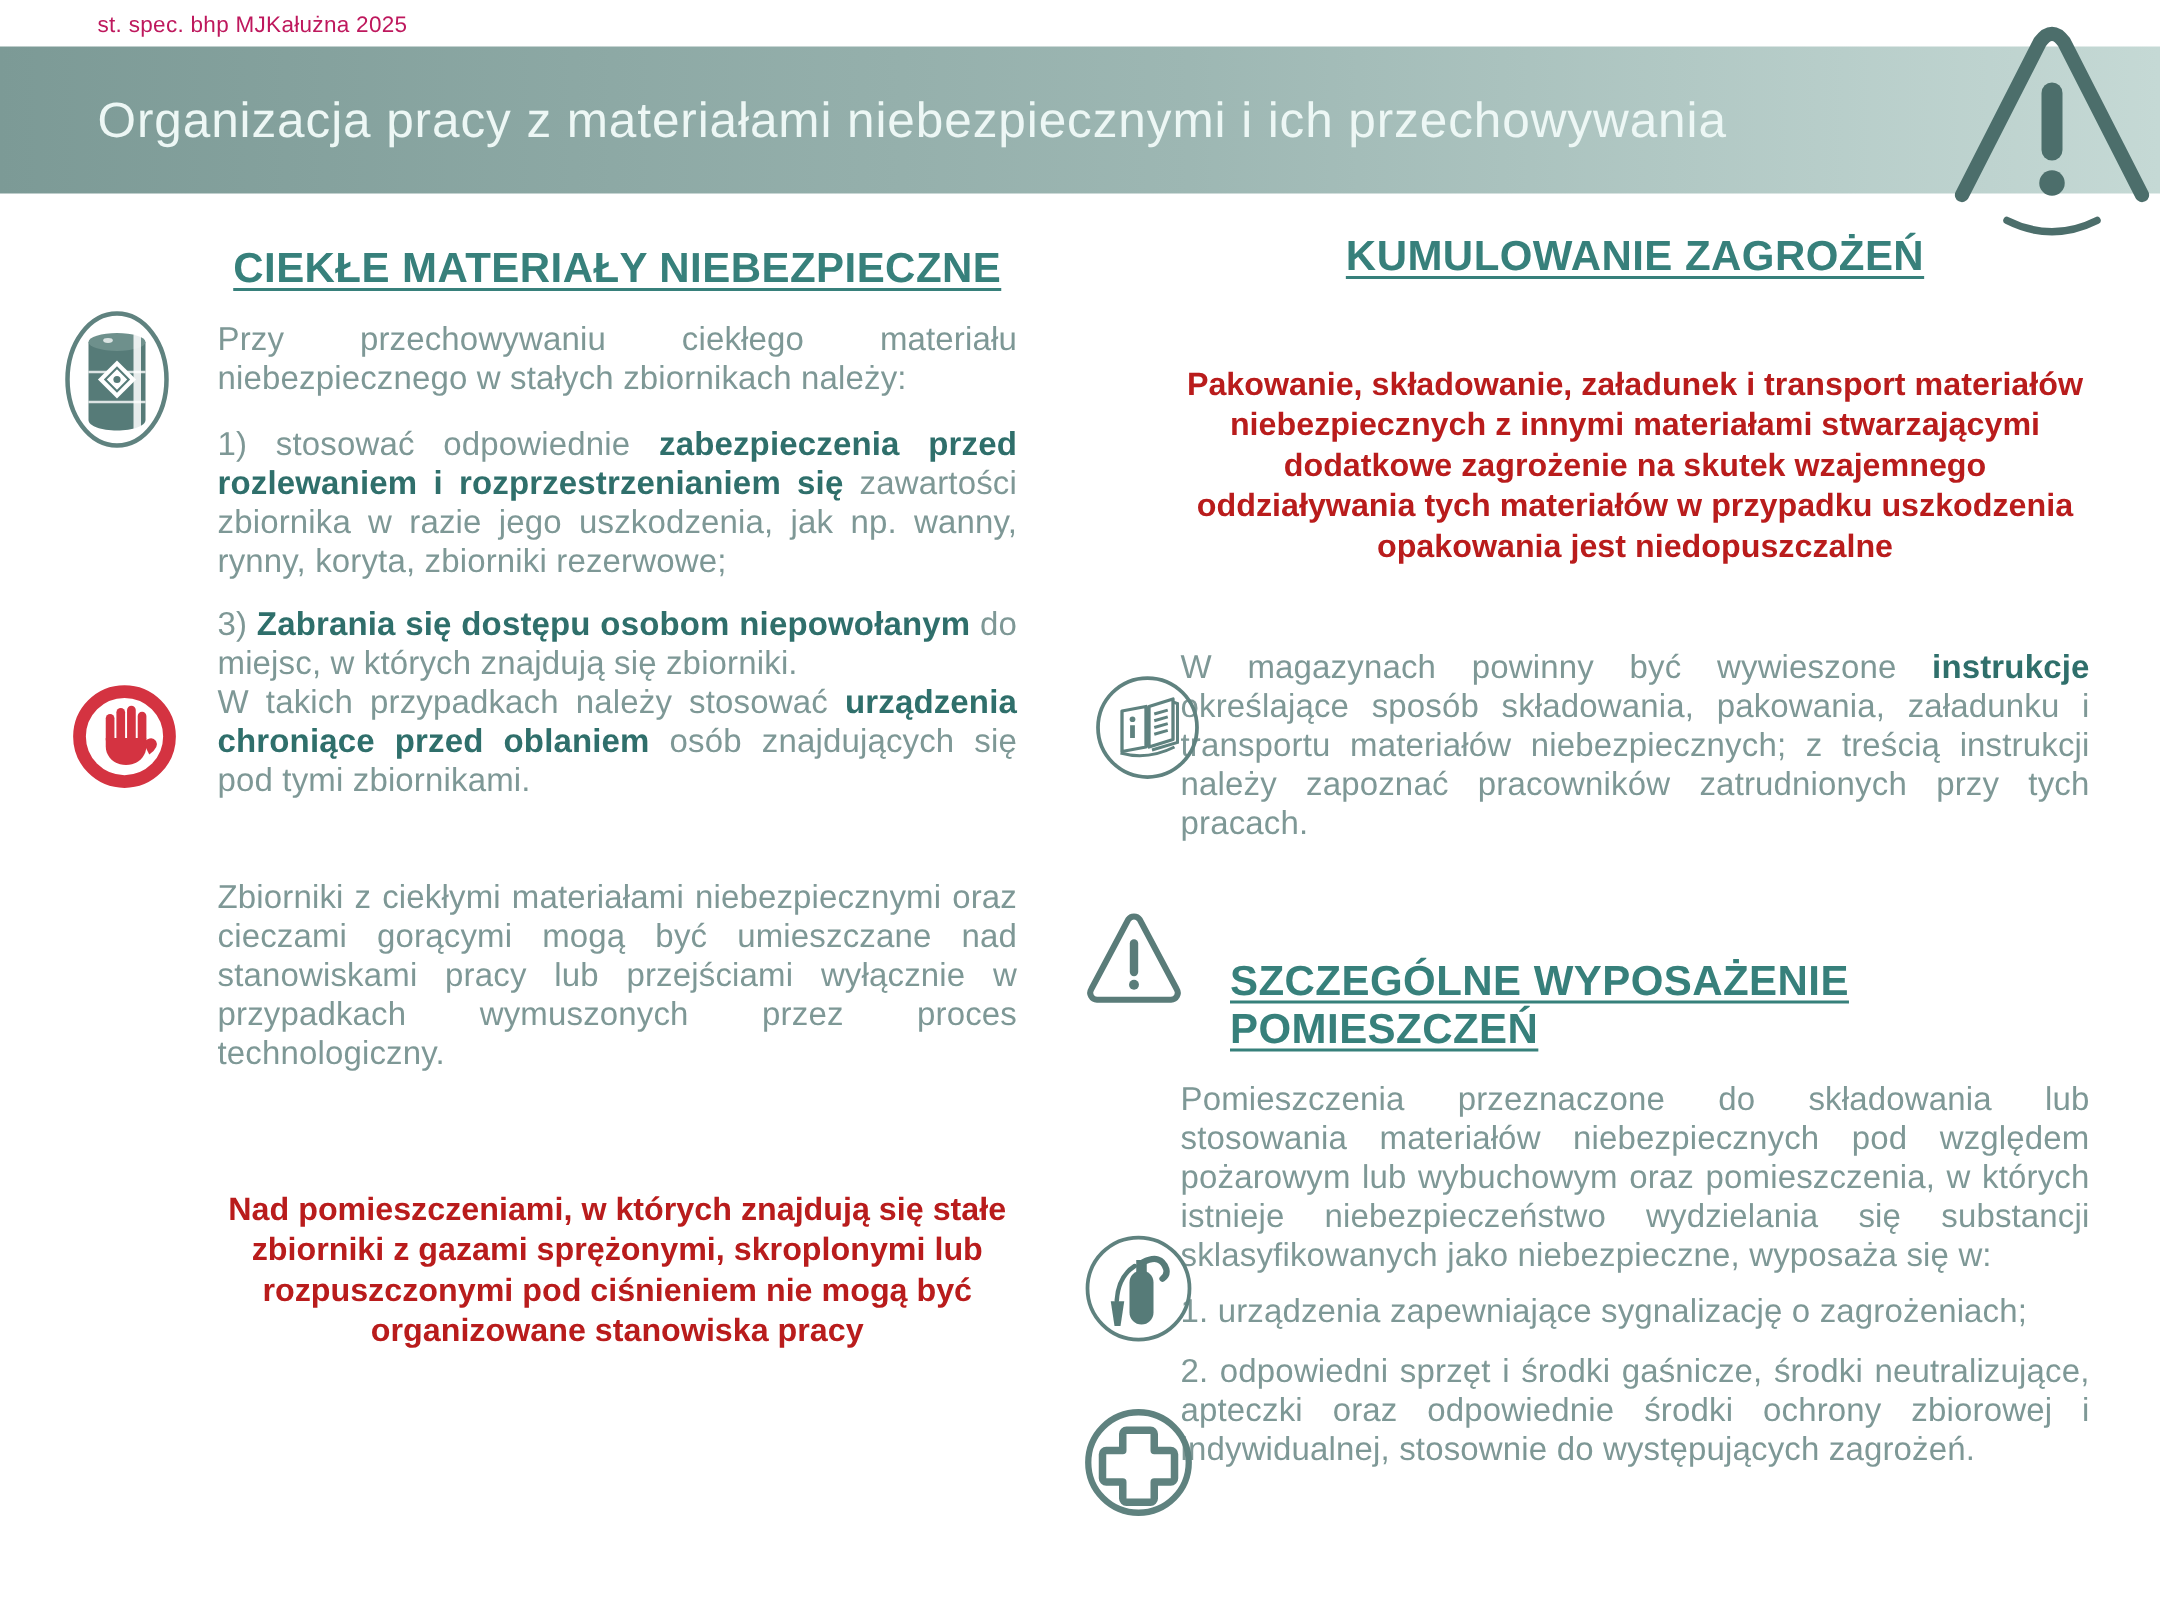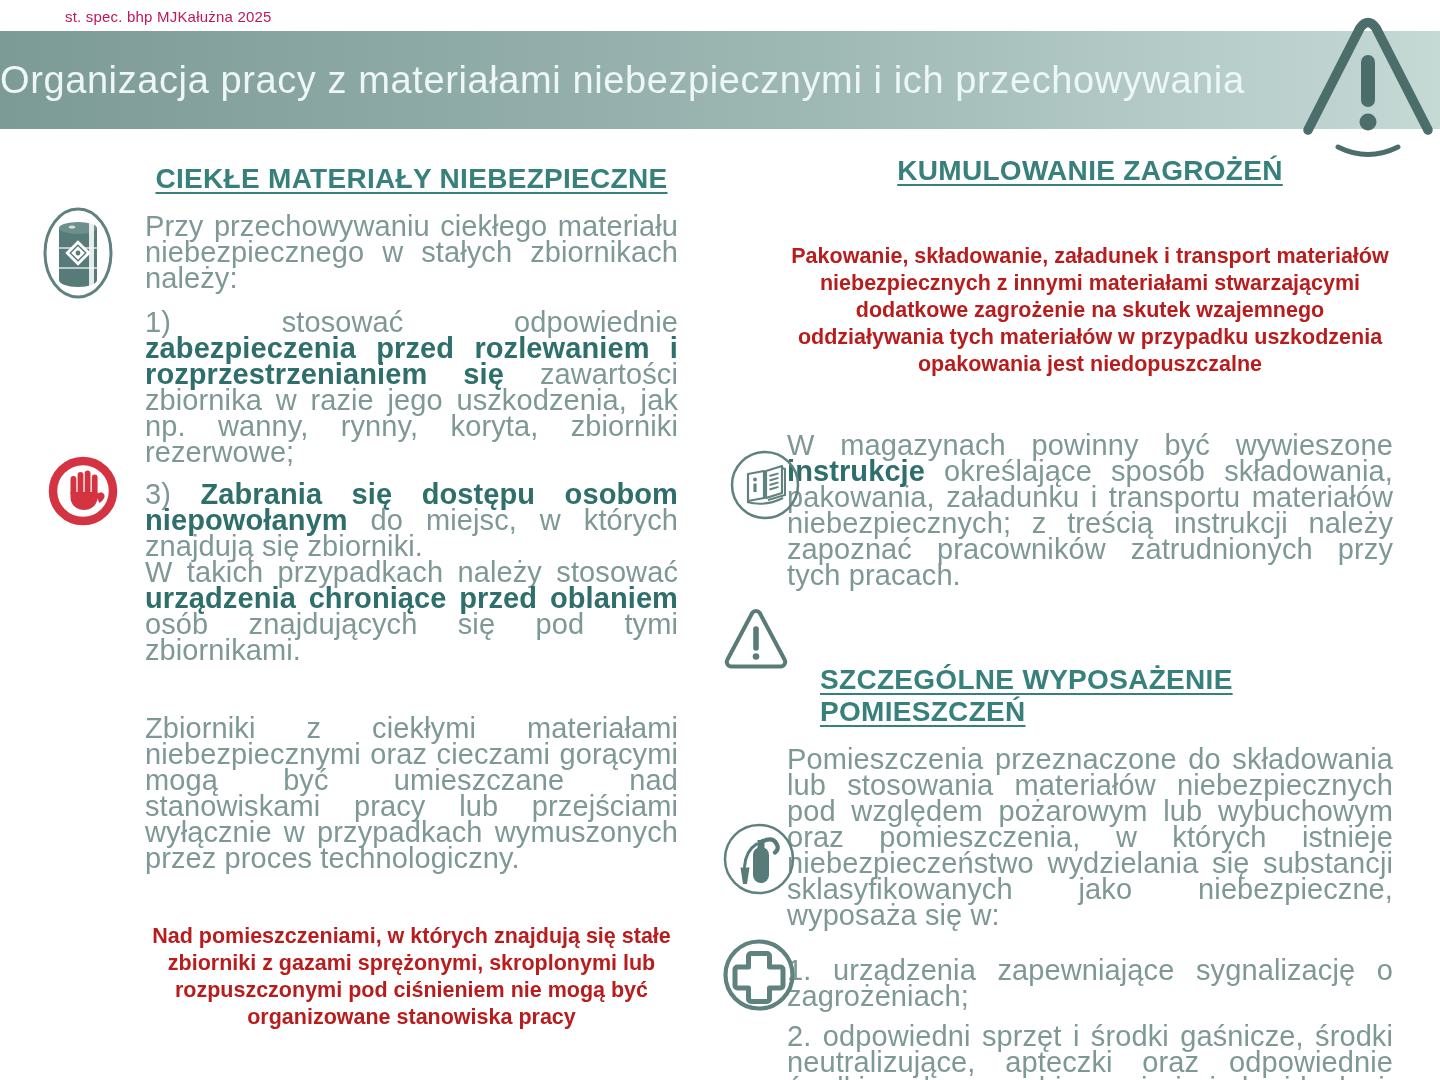--- a/index.html
+++ b/index.html
@@ -11,58 +11,58 @@
     position:absolute;left:65px;top:8px;
     font-size:15px;color:#be185d;letter-spacing:.2px;
   }
   .banner{
     position:absolute;left:0;top:31px;width:1440px;height:98px;
     background:linear-gradient(90deg,#7C9A96 0%,#9DB7B3 55%,#C5D9D5 100%);
     display:flex;align-items:center;z-index:1;
     box-shadow:0 1px 0 rgba(255,255,255,.6);
   }
   .banner-title{
-    margin:0;font-size:38px;font-weight:400;
+    margin:0;padding-left:65px;font-size:33px;font-weight:400;
     color:#EDF7F5;letter-spacing:.6px;text-align:center;
   }
   .header-warning{position:absolute;left:1288px;top:10px;width:160px;height:152px;z-index:2;}
 
   .col{position:absolute;}
   .col-left{left:145px;top:163px;width:533px;}
   .col-right{left:787px;top:155px;width:606px;}
 
   h2{
     margin:0;font-size:28px;font-weight:700;color:#37807B;
     letter-spacing:.3px;text-align:center;
     text-decoration:underline;text-decoration-thickness:2px;text-underline-offset:4px;
   }
   .body{
-    margin:0;font-size:29px;line-height:26px;color:#7E9896;
+    margin:0;font-size:22px;line-height:26px;color:#7E9896;
     text-align:justify;text-align-last:left;letter-spacing:.1px;
   }
   .body .b{font-weight:700;color:#2F6F6B;}
   .alert{
     margin:0;font-size:21.5px;line-height:27px;font-weight:700;
     color:#b91c1c;text-align:center;
   }
 
   
   .col-left h2{margin-bottom:18px;}
   .col-left .p1{margin-bottom:18px;}
   .col-left .p2{margin-bottom:16px;}
   .col-left .p3{margin-bottom:14px;}
   .col-left .p5{margin-top:52px;margin-bottom:16px;}
-  .col-left .alert{margin-top:52px;}
+  .col-left .alert{margin-top:78px;}
 
   
   .col-right .alert{margin-top:56px;}
   .col-right .p-instr{margin-top:54px;}
   .h-equip{margin-top:76px;text-align:left;padding-left:33px;}
   .col-right .p-intro{margin-top:18px;}
-  .col-right .p-item1{margin-top:29px;}
+  .col-right .p-item1{margin-top:11px;}
   .col-right .p-item2{margin-top:14px;}
 
   .icon{position:absolute;}
   .icon-barrel{left:42px;top:206px;width:72px;height:94px;}
   .icon-stop{left:46px;top:454px;width:74px;height:74px;}
   .icon-book{left:728px;top:448px;width:74px;height:74px;}
   .icon-tri{left:722px;top:606px;width:68px;height:64px;}
   .icon-ext{left:720px;top:820px;width:78px;height:78px;}
   .icon-cross{left:720px;top:936px;width:78px;height:78px;}
   .icon svg{display:block;width:100%;height:100%;}

